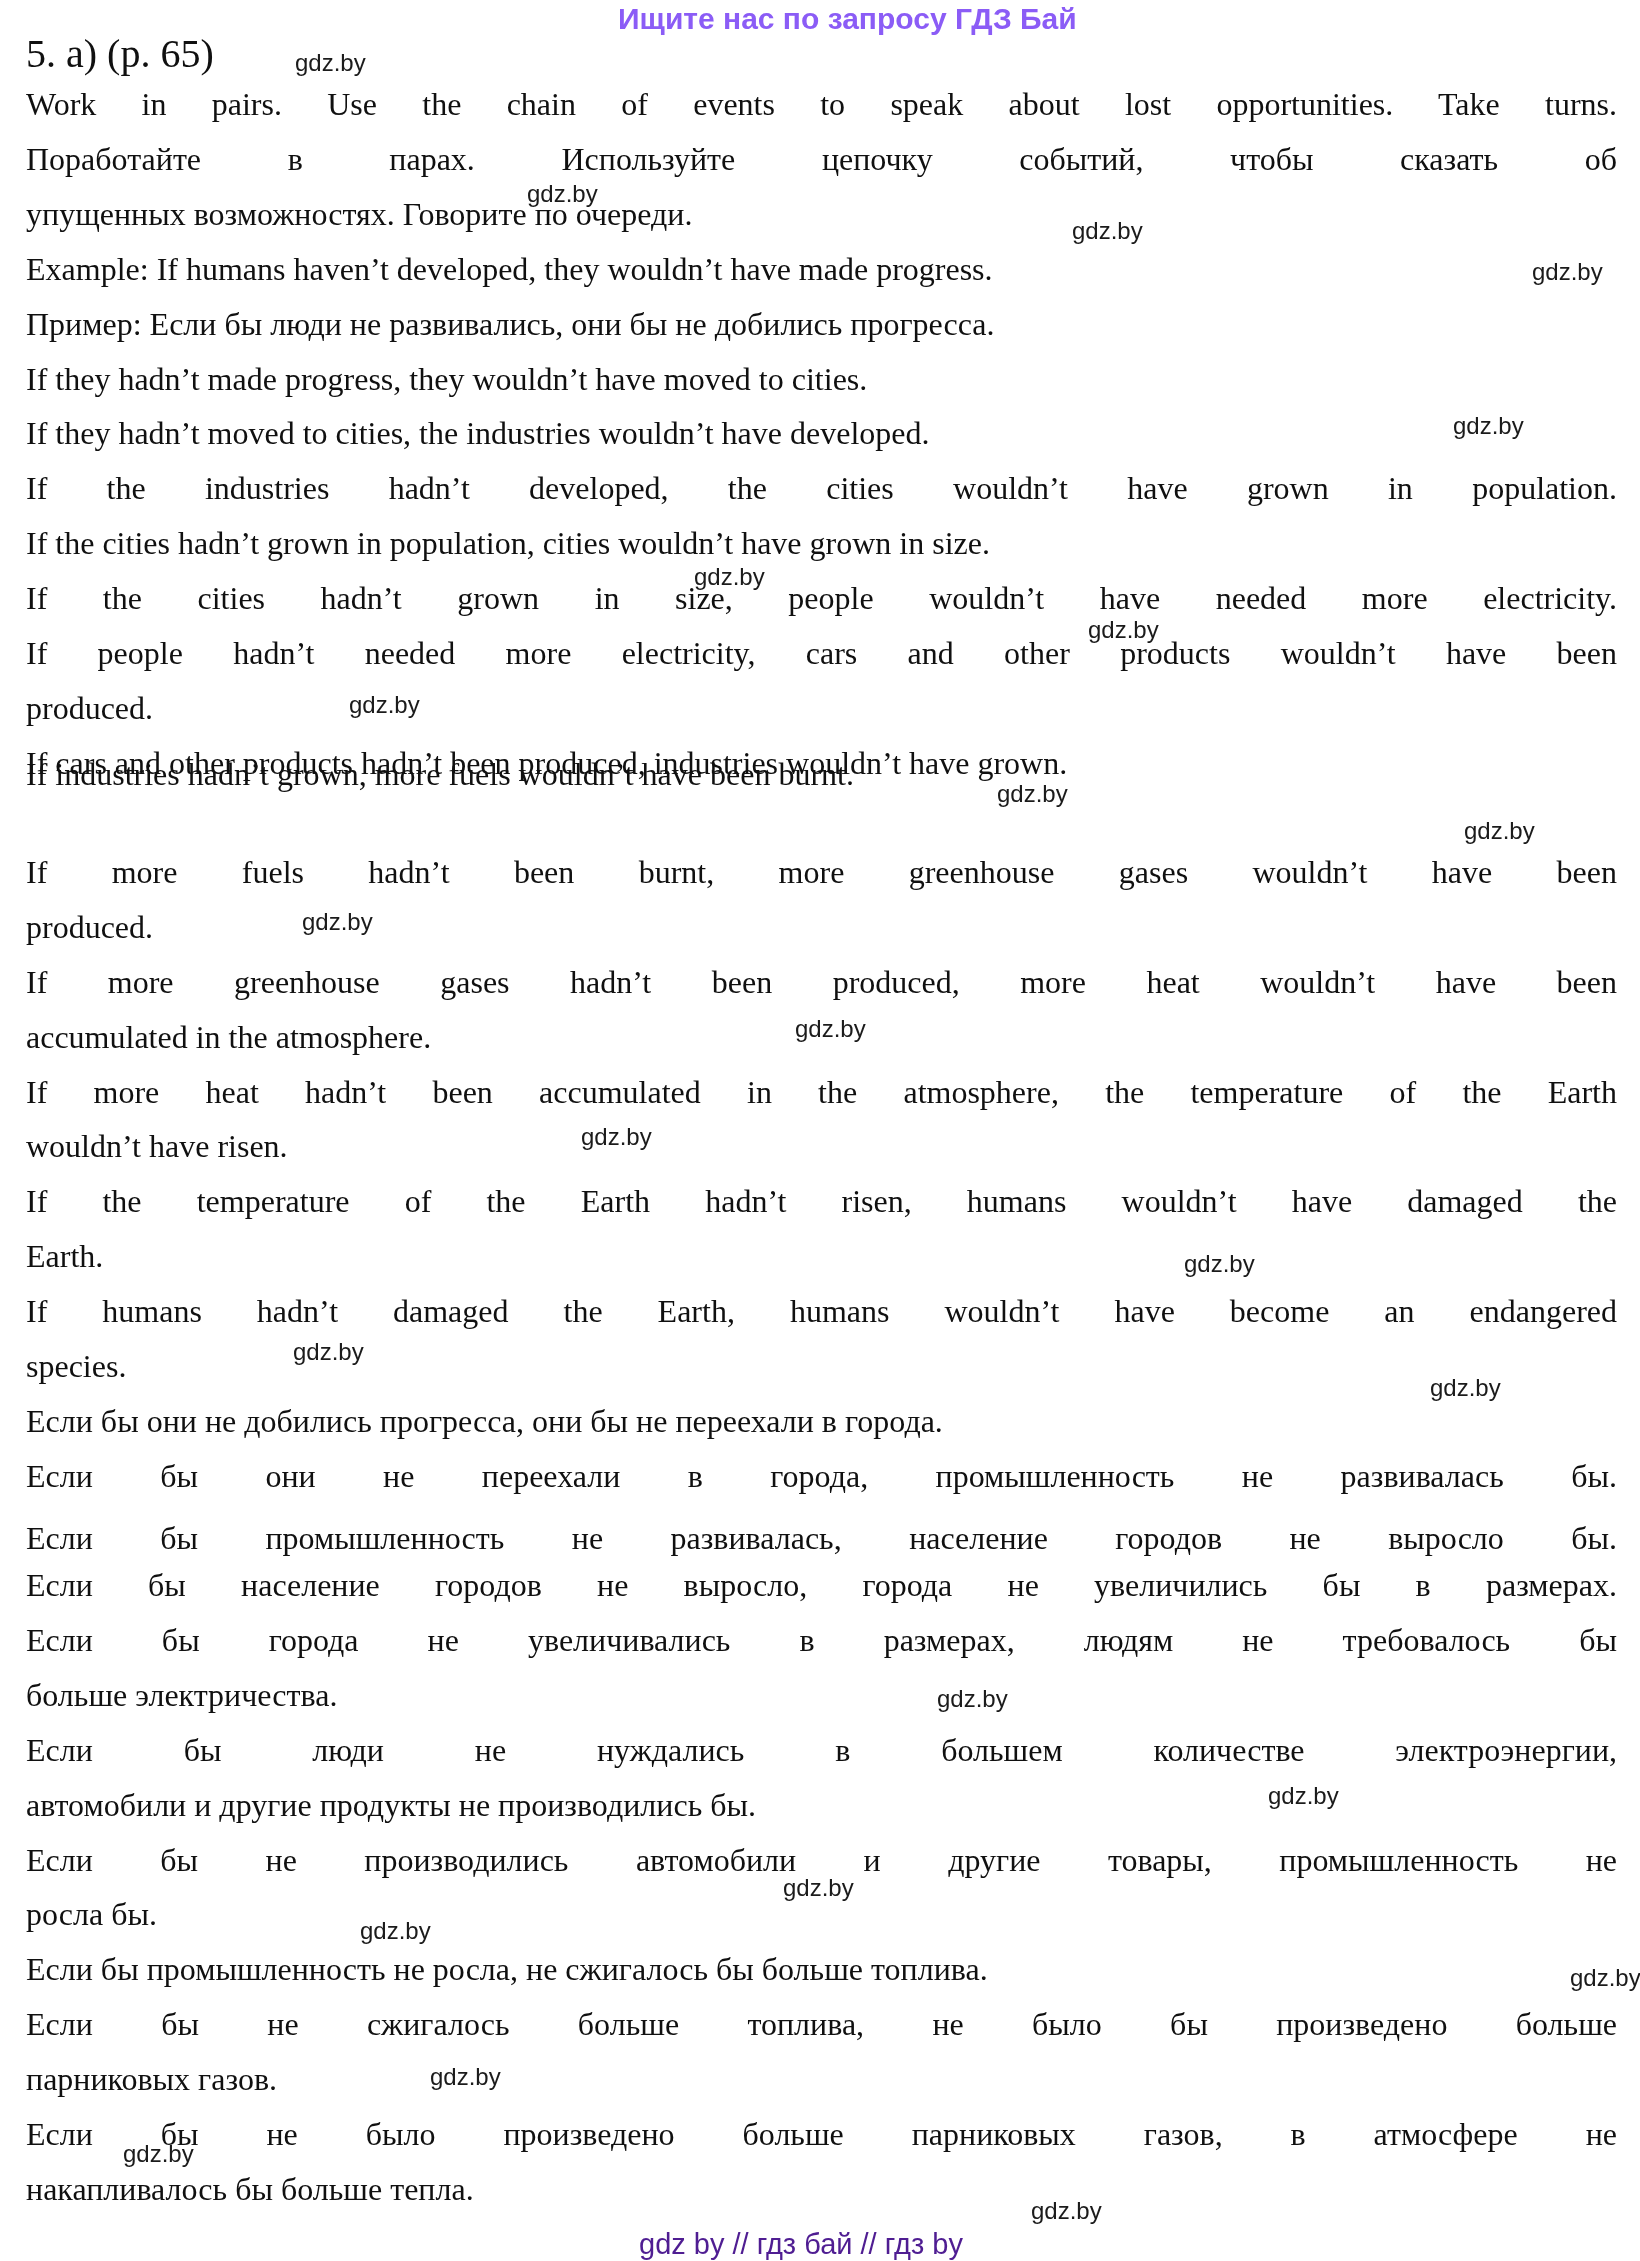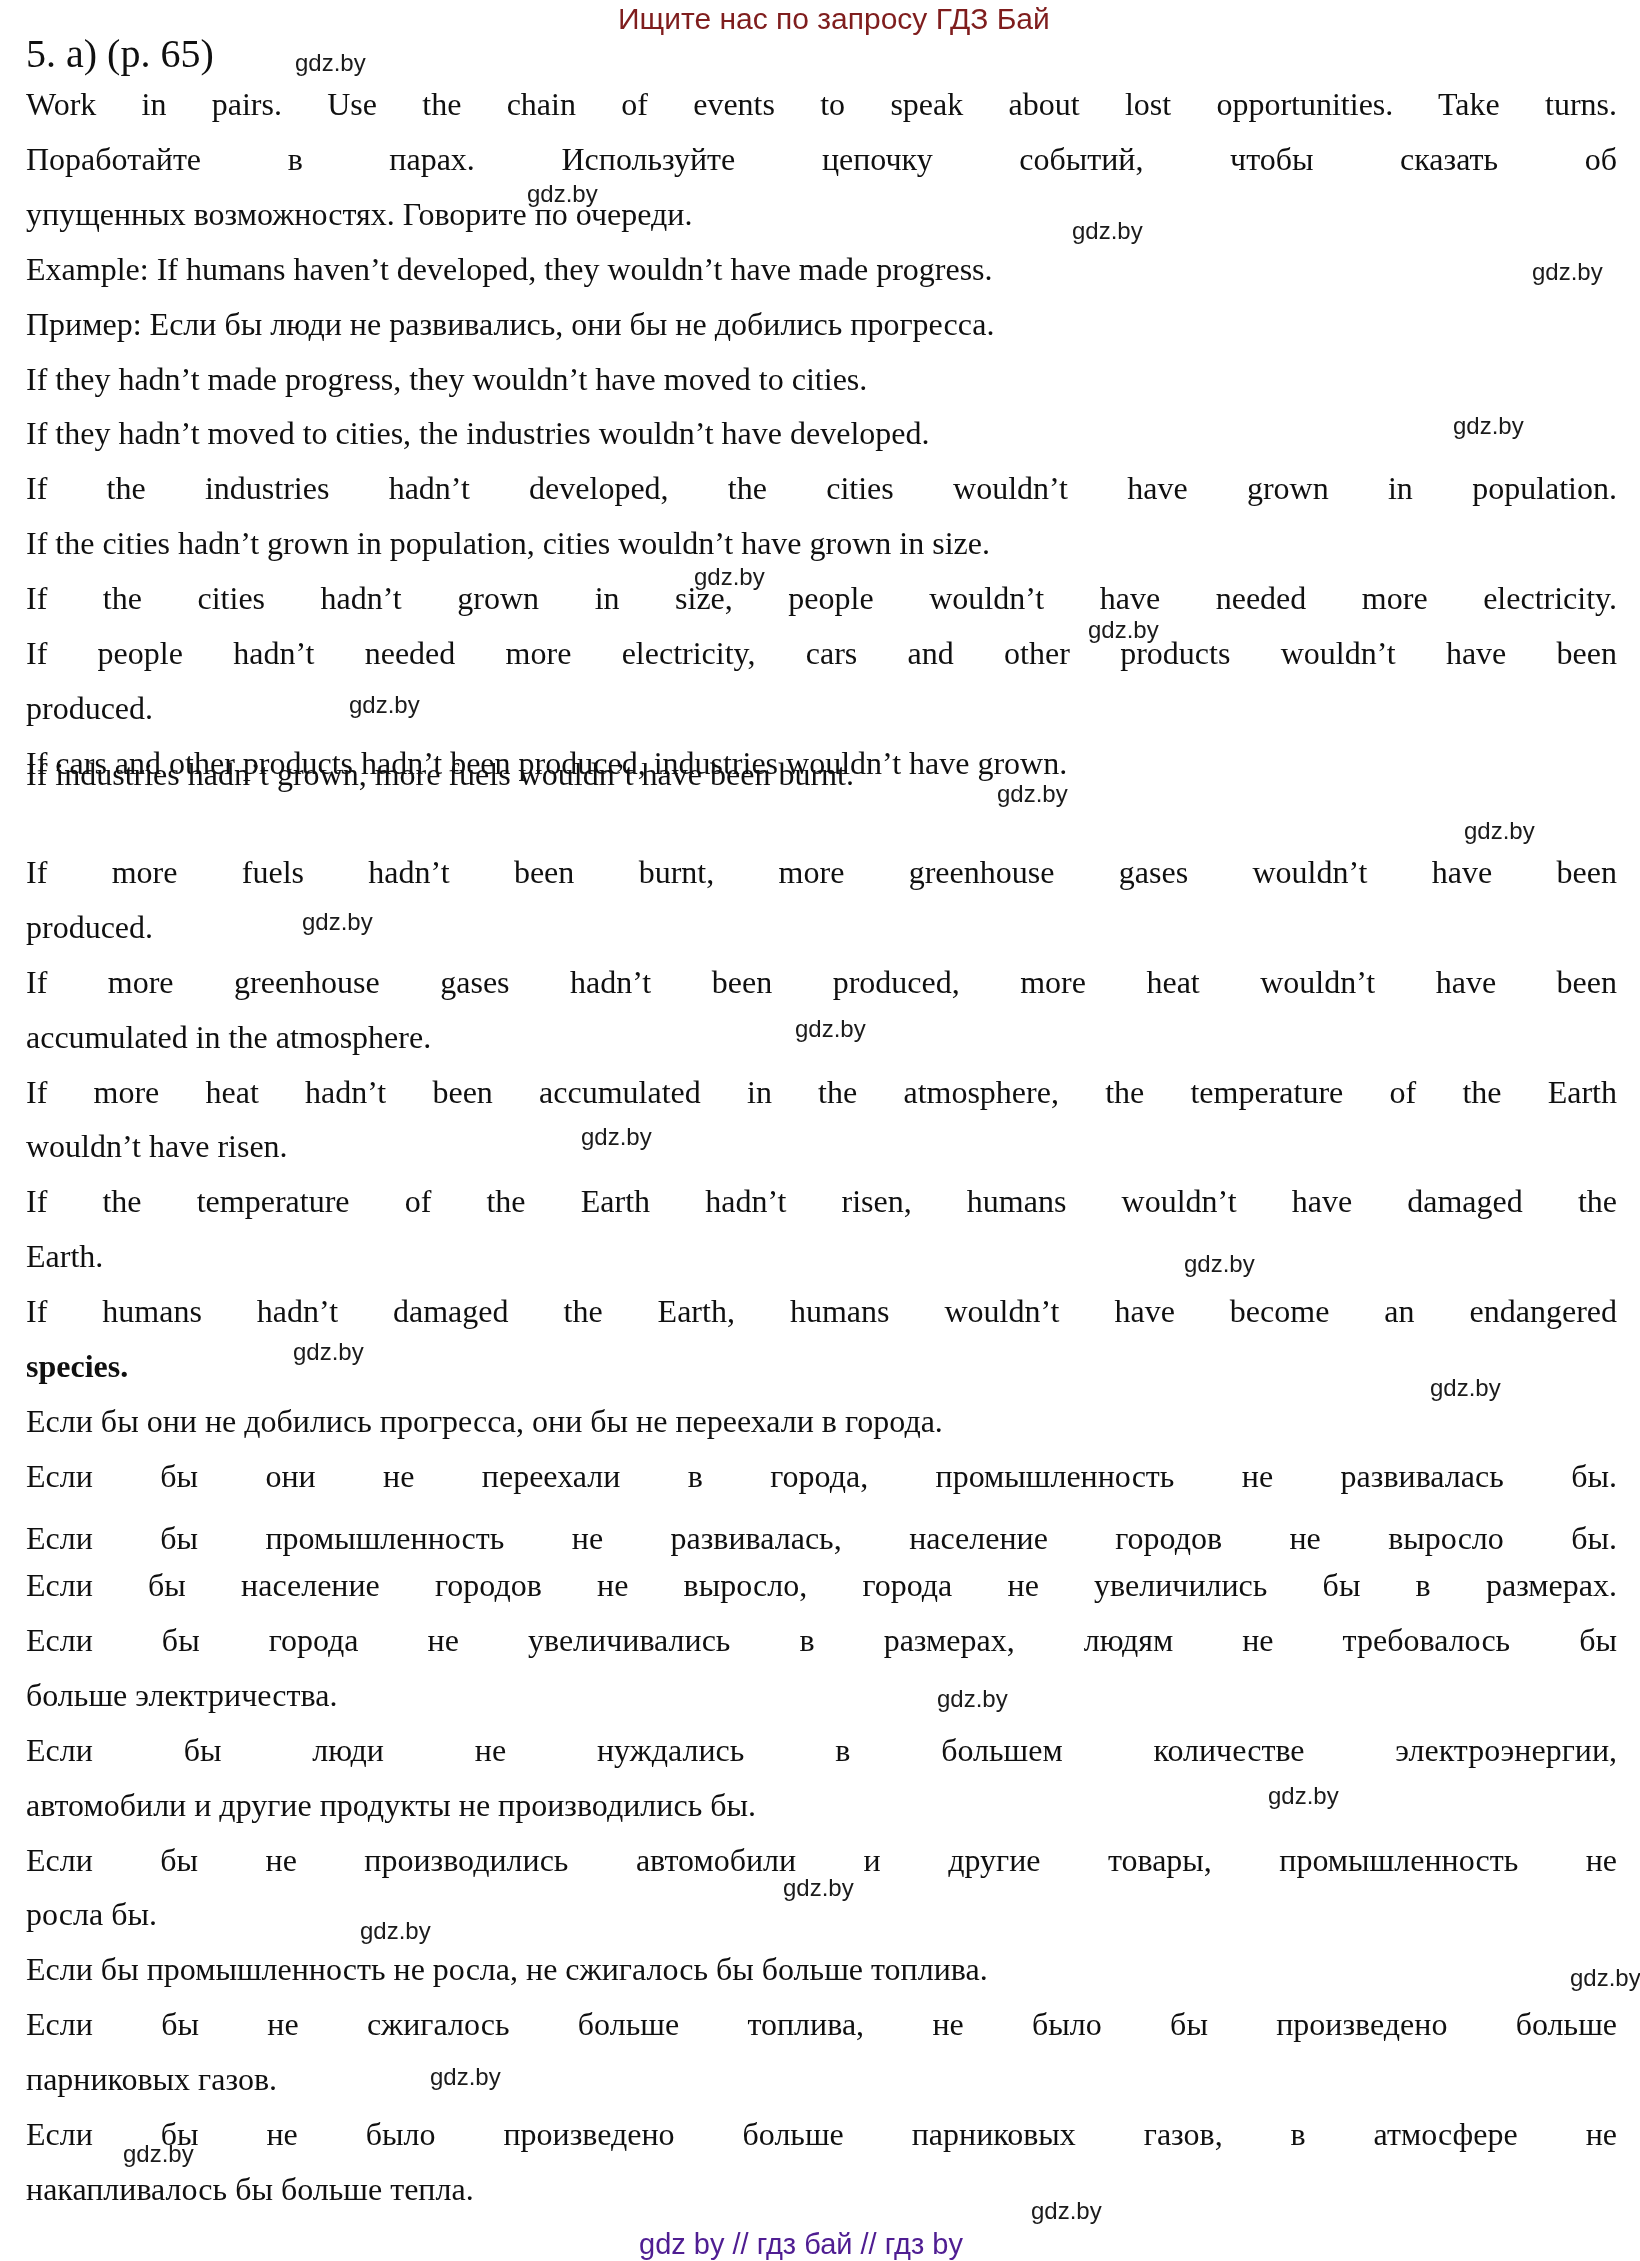--- a/index.html
+++ b/index.html
@@ -52,21 +52,21 @@
     font-family:"Liberation Sans", sans-serif;
     font-size:29px;
     white-space:nowrap;
   }
 </style>
 </head>
 <body>
 
 <div class="page">
 
-  <div class="promo" style="color: #7f1d1d;">Ищите нас по запросу ГДЗ Бай</div>
+  <div class="promo" style="color: #8b5cf6; font-weight: bold;">Ищите нас по запросу ГДЗ Бай</div>
 
   <div class="title-line">5. a) (p. 65)</div>
 
   <div id="body-lines">
       <div class="line j" style="top: 82px;">Work in pairs. Use the chain of events to speak about lost opportunities. Take turns.</div>
       <div class="line j" style="top: 137px;">Поработайте в парах. Используйте цепочку событий, чтобы сказать об</div>
       <div class="line" style="top: 192px;">упущенных возможностях. Говорите по очереди.</div>
       <div class="line" style="top: 247px;">Example: If humans haven’t developed, they wouldn’t have made progress.</div>
       <div class="line" style="top: 302px;">Пример: Если бы люди не развивались, они бы не добились прогресса.</div>
       <div class="line" style="top: 357px;">If they hadn’t made progress, they wouldn’t have moved to cities.</div>
@@ -80,21 +80,21 @@
       <div class="line" style="top: 752px;">If industries hadn’t grown, more fuels wouldn’t have been burnt.</div>
       <div class="line j" style="top: 850px;">If more fuels hadn’t been burnt, more greenhouse gases wouldn’t have been</div>
       <div class="line" style="top: 905px;">produced.</div>
       <div class="line j" style="top: 960px;">If more greenhouse gases hadn’t been produced, more heat wouldn’t have been</div>
       <div class="line" style="top: 1015px;">accumulated in the atmosphere.</div>
       <div class="line j" style="top: 1070px;">If more heat hadn’t been accumulated in the atmosphere, the temperature of the Earth</div>
       <div class="line" style="top: 1124px;">wouldn’t have risen.</div>
       <div class="line j" style="top: 1179px;">If the temperature of the Earth hadn’t risen, humans wouldn’t have damaged the</div>
       <div class="line" style="top: 1234px;">Earth.</div>
       <div class="line j" style="top: 1289px;">If humans hadn’t damaged the Earth, humans wouldn’t have become an endangered</div>
-      <div class="line" style="top: 1344px; font-weight: bold;">species.</div>
+      <div class="line" style="top: 1344px;">species.</div>
       <div class="line" style="top: 1399px;">Если бы они не добились прогресса, они бы не переехали в города.</div>
       <div class="line j" style="top: 1454px;">Если бы они не переехали в города, промышленность не развивалась бы.</div>
       <div class="line j" style="top: 1516px;">Если бы промышленность не развивалась, население городов не выросло бы.</div>
       <div class="line j" style="top: 1563px;">Если бы население городов не выросло, города не увеличились бы в размерах.</div>
       <div class="line j" style="top: 1618px;">Если бы города не увеличивались в размерах, людям не требовалось бы</div>
       <div class="line" style="top: 1673px;">больше электричества.</div>
       <div class="line j" style="top: 1728px;">Если бы люди не нуждались в большем количестве электроэнергии,</div>
       <div class="line" style="top: 1783px;">автомобили и другие продукты не производились бы.</div>
       <div class="line j" style="top: 1838px;">Если бы не производились автомобили и другие товары, промышленность не</div>
       <div class="line" style="top: 1892px;">росла бы.</div>

